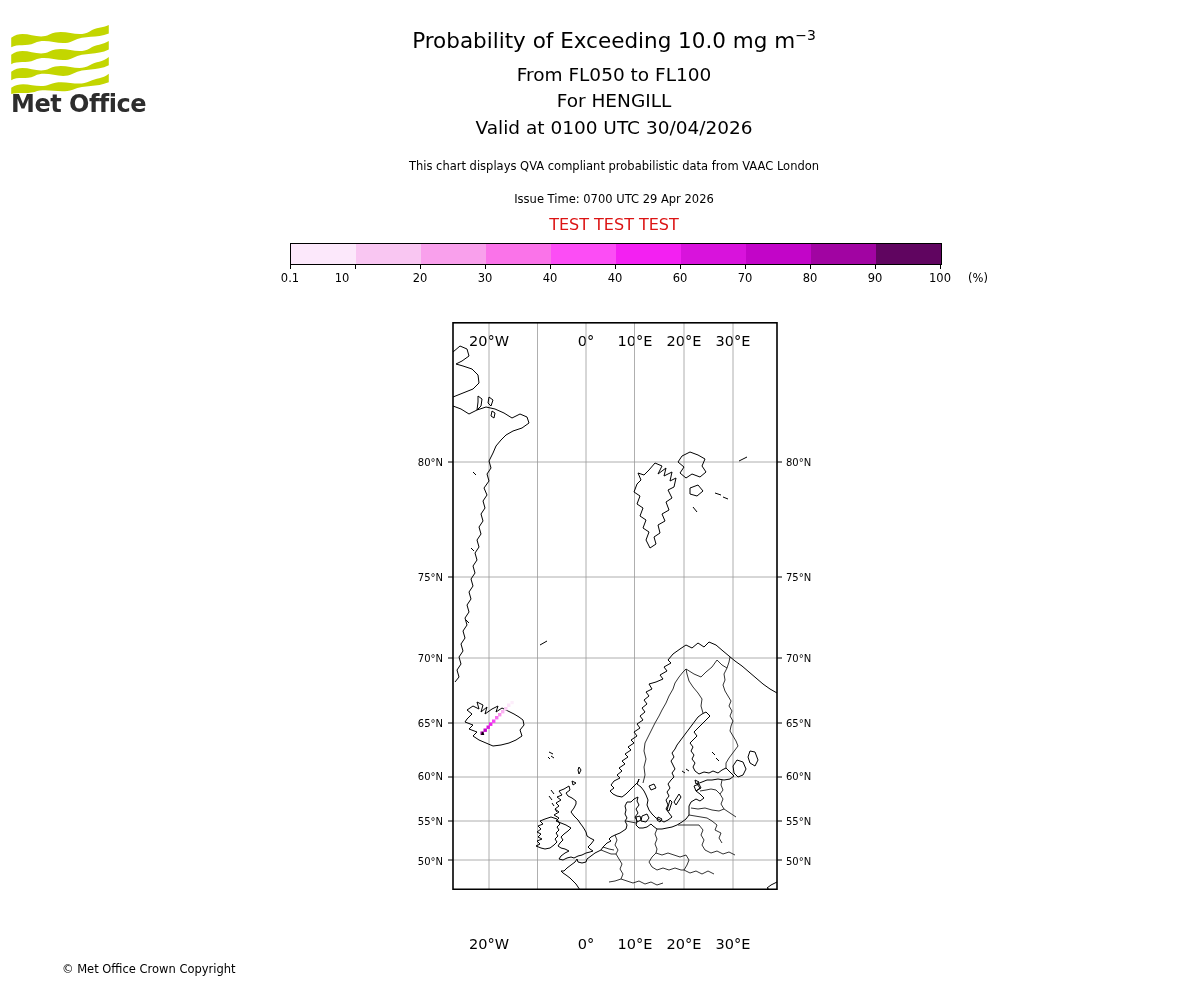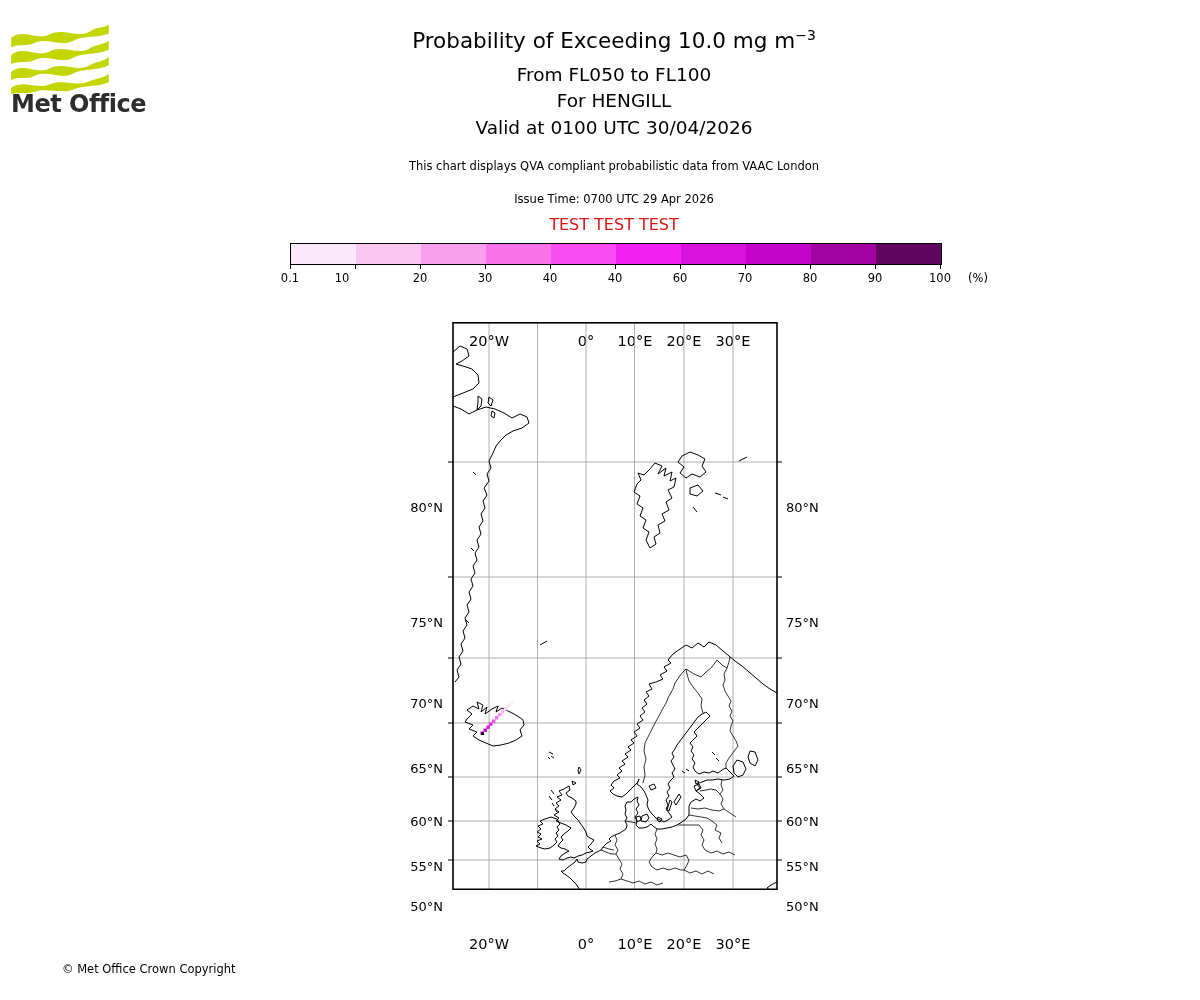--- a/index.html
+++ b/index.html
@@ -21,21 +21,21 @@
   #cb{left:290px;top:243px;width:650px;height:20px;border:1px solid #000;display:flex;}
   #cb .seg{flex:1 1 0;height:100%;}
   .cb-tick{position:absolute;top:264px;width:1px;height:5px;background:#000;}
   .cb-lab{position:absolute;top:271px;font-size:11.5px;transform:translateX(-50%);white-space:nowrap;}
   #cb-unit{left:968px;top:271px;font-size:11.5px;}
   
   #map-svg{left:447px;top:322px;}
   .lonlab{position:absolute;font-size:14.5px;transform:translateX(-50%);white-space:nowrap;margin-top:40px;}
   .lonlab.top{top:293px;}
   .lonlab.bot{top:896px;}
-  .latlab{position:absolute;font-size:13px;height:20px;line-height:20px;white-space:nowrap;margin-top:45px;}
+  .latlab{position:absolute;font-size:10px;height:20px;line-height:20px;white-space:nowrap;}
   .latlab.left{left:385px;width:58px;text-align:right;}
   .latlab.right{left:786px;width:60px;text-align:left;}
   #copyright{left:62px;top:962px;font-size:11.5px;}
 </style>
 </head>
 <body>
 
 <svg id="logo" class="abs" width="100" height="70" viewBox="0 0 92 66">
   <g>
     <path d="M0,13 C12,4 24,16 36,10 C50,3 62,14 74,7 C80,3 86,4 92,1 L92,9 C80,14 70,10 58,16 C46,22 34,12 22,18 C14,22 6,18 0,22 Z" fill="#c3d600"></path>

